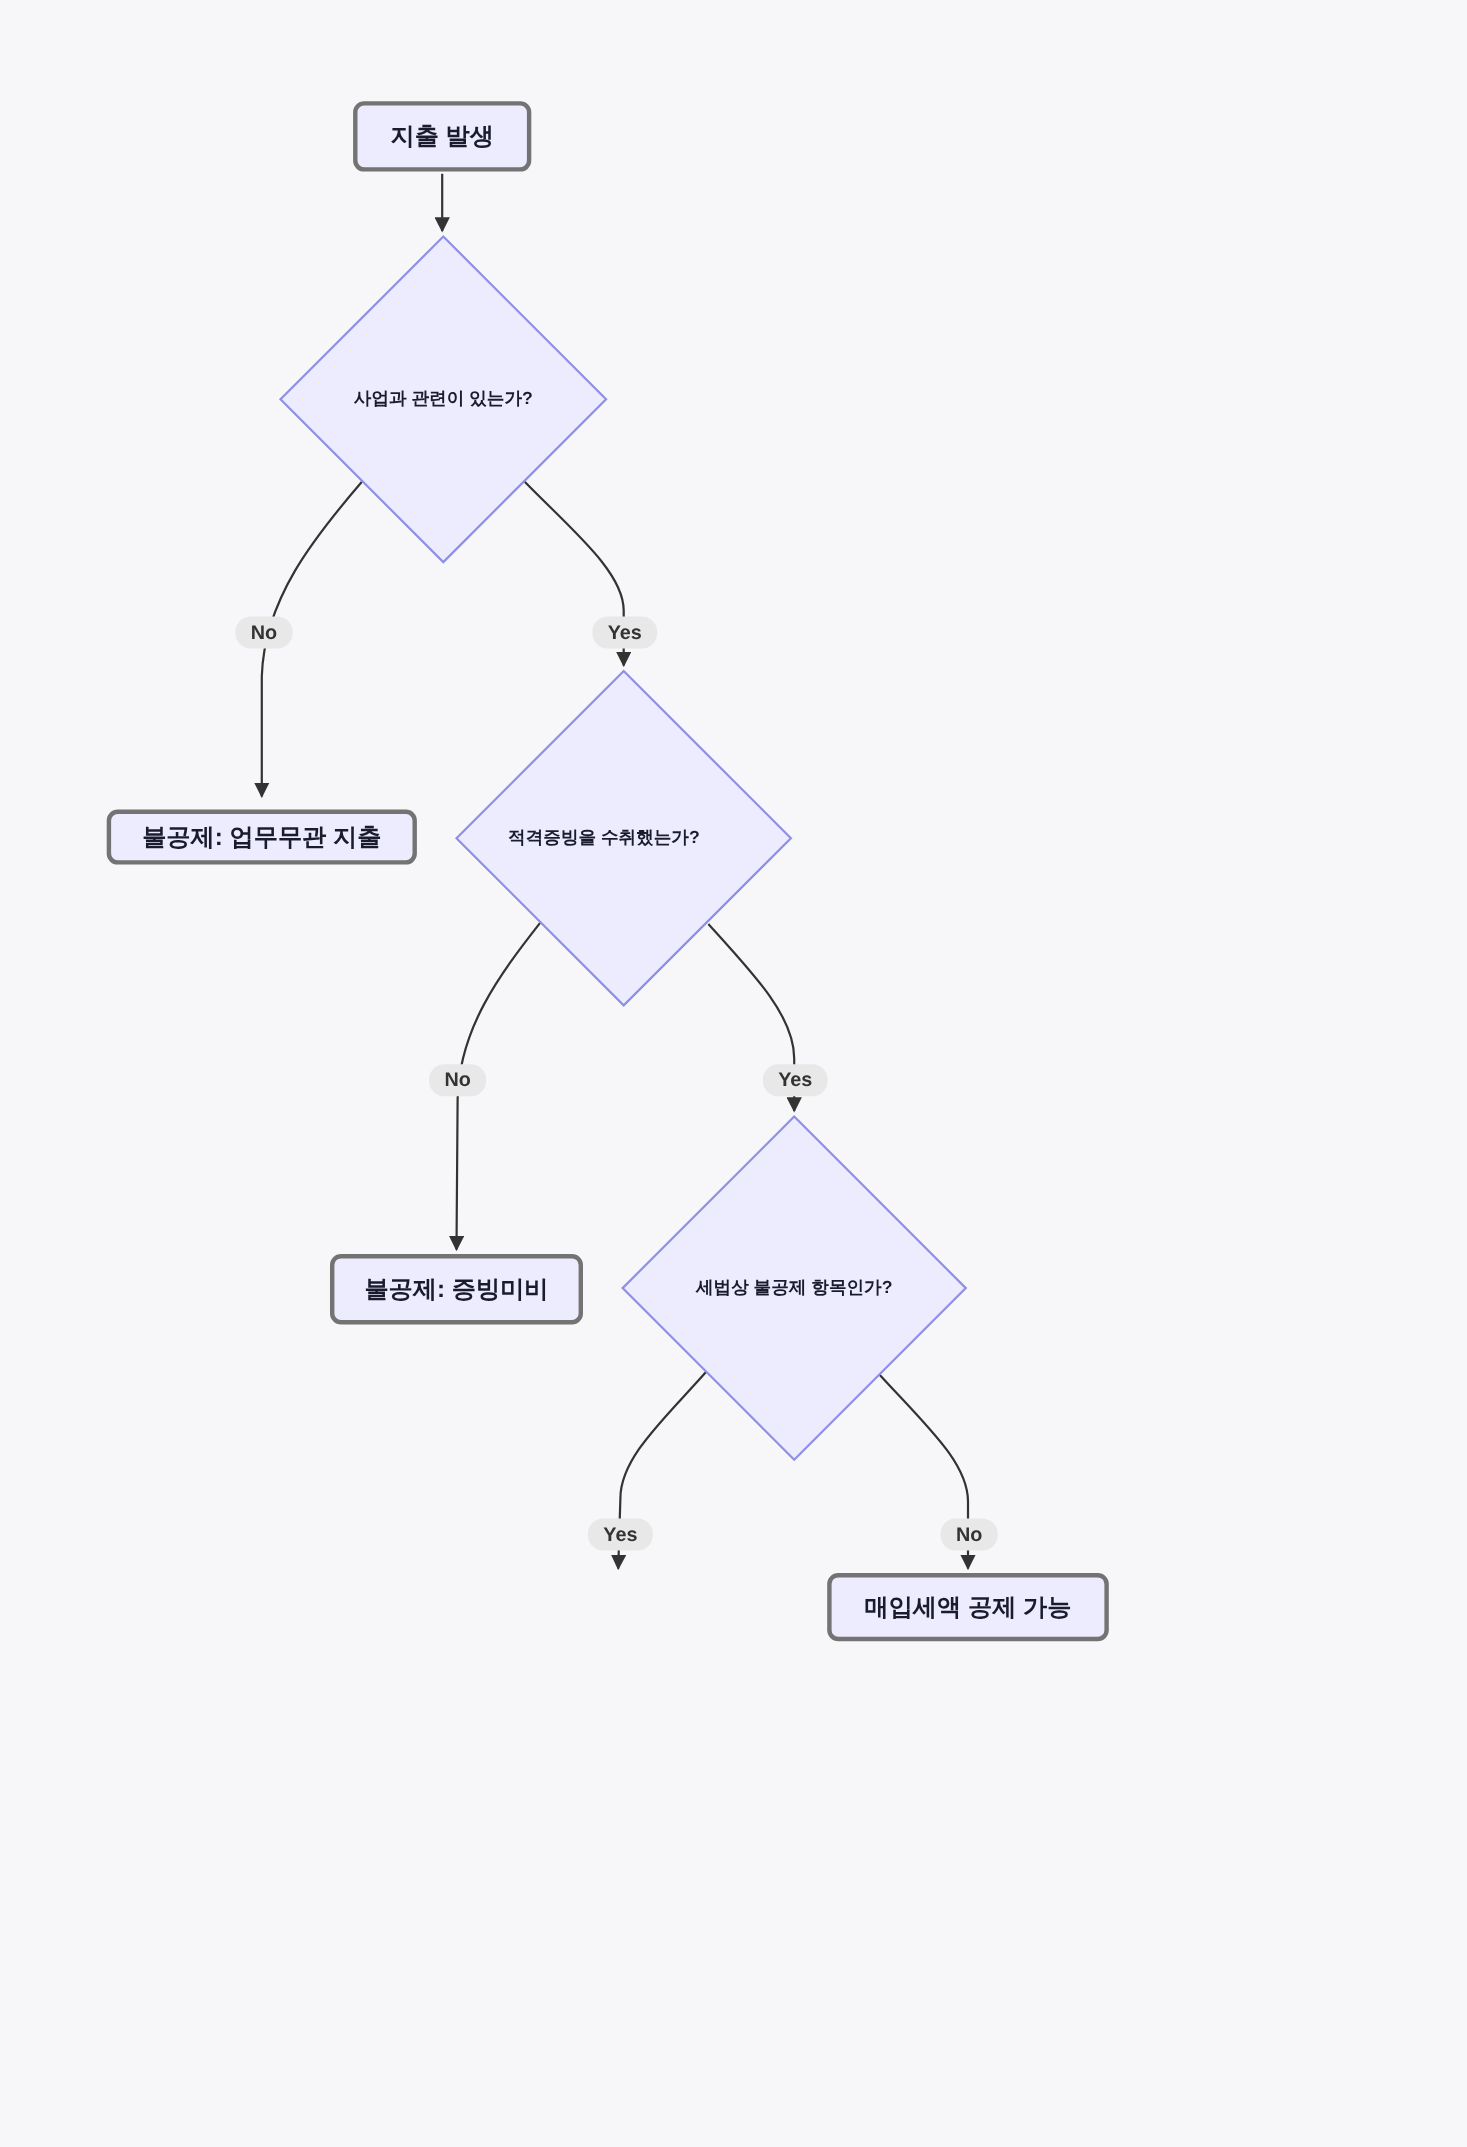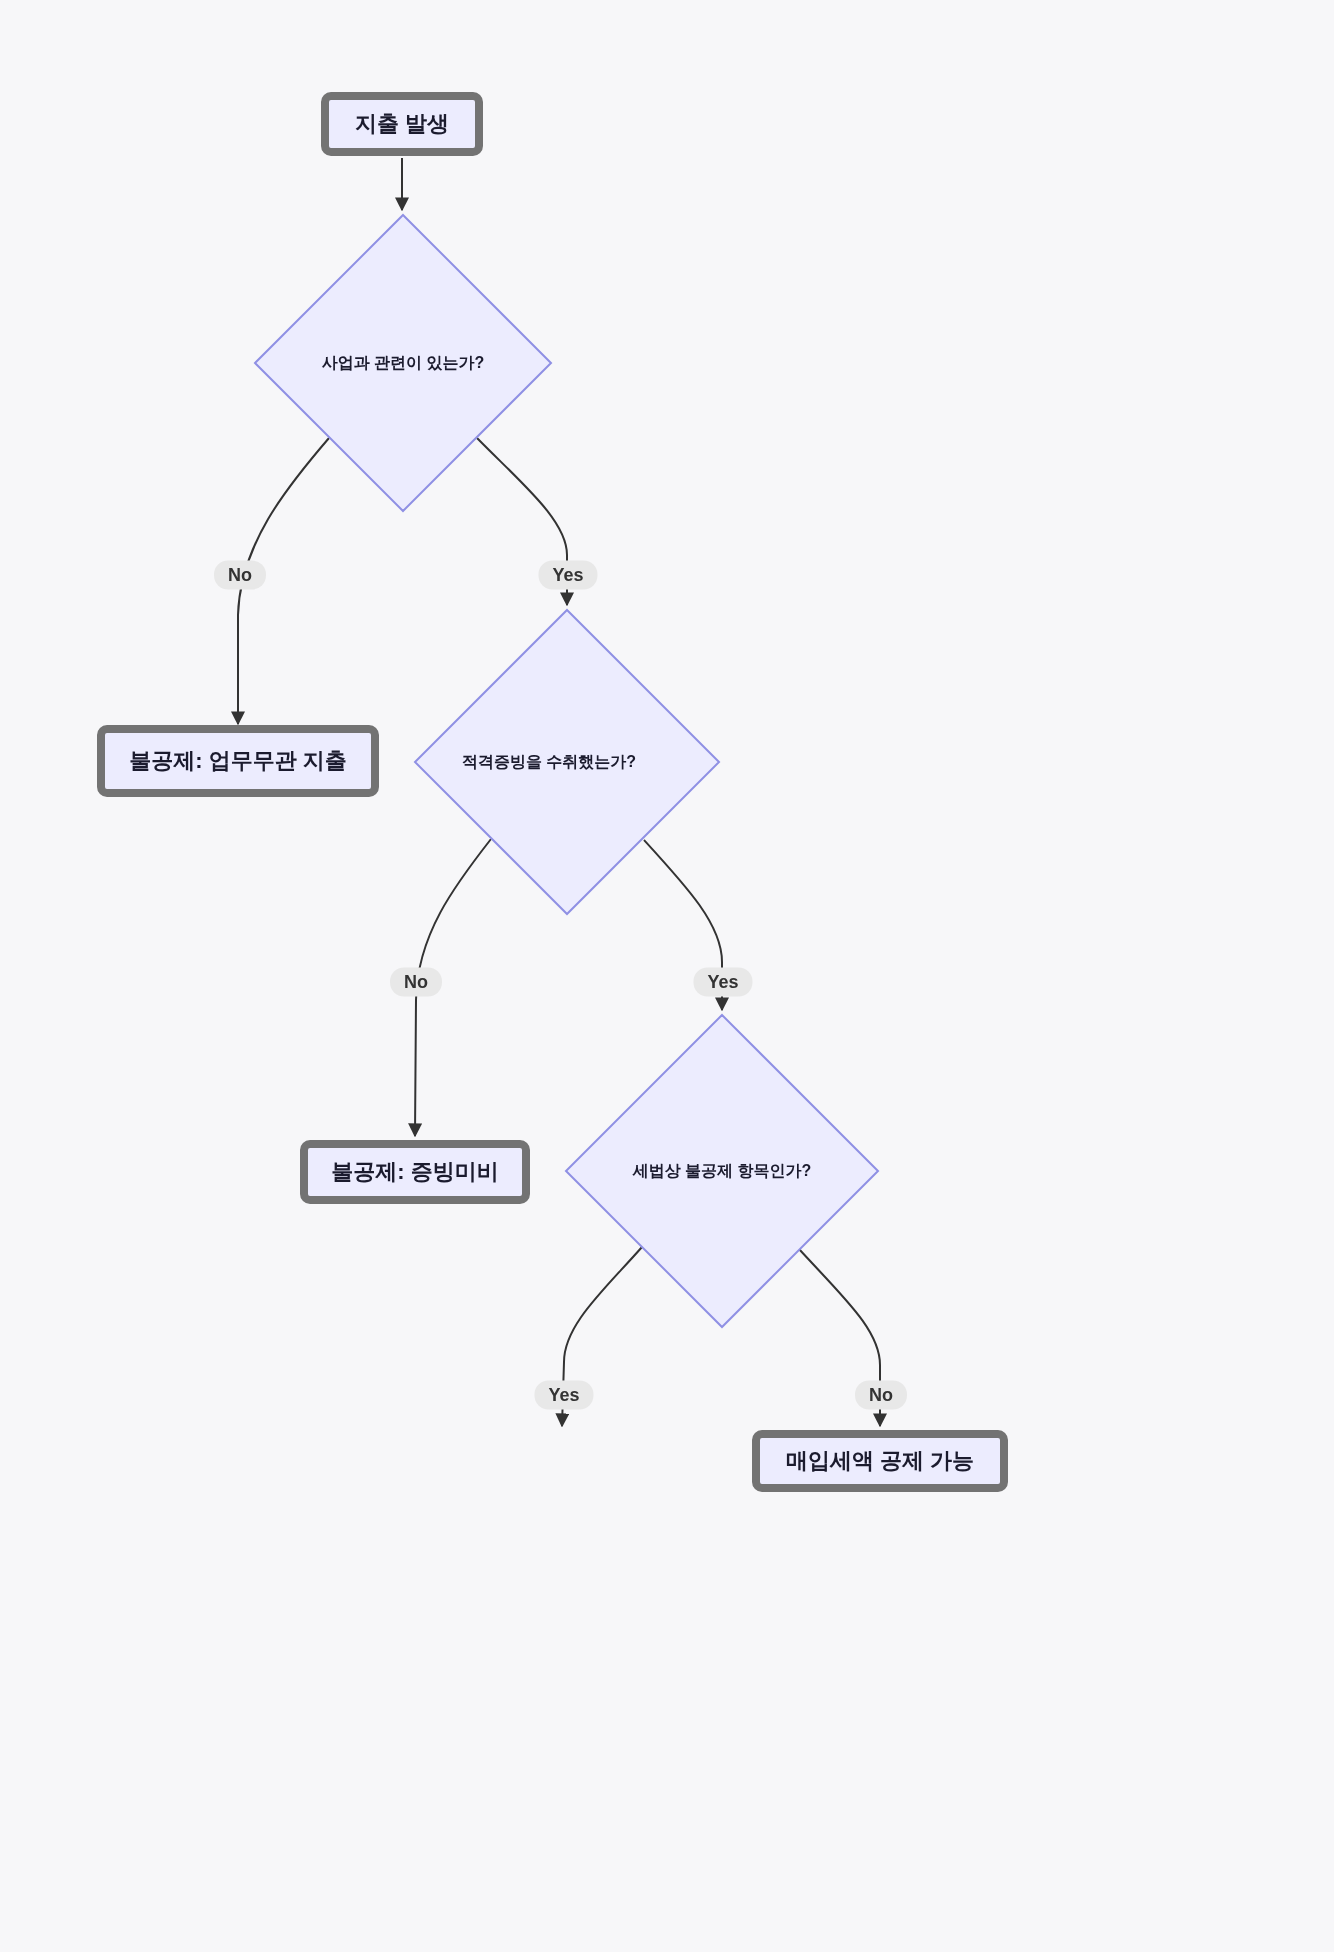--- a/index.html
+++ b/index.html
@@ -28,21 +28,21 @@
   }
   .diamond {
     fill: #ececfe;
     stroke: #8f90e4;
     stroke-width: 2px;
   }
   .node {
     position: absolute;
     transform: translate(-50%, -50%);
     background: #ececfe;
-    border: 8px solid #737373;
+    border: 4px solid #737373;
     border-radius: 10px;
     display: flex;
     align-items: center;
     justify-content: center;
     box-sizing: border-box;
     color: #1b1b2e;
     font-size: 22px;
     font-weight: 700;
     text-align: center;
     white-space: nowrap;
@@ -95,21 +95,21 @@
   </svg>
 
   <div class="node" style="left:402px; top:124px; width:162px; height:64px;">
     <span>지출 발생</span>
   </div>
 
   <div class="diamond-label" style="left:403px; top:363px;">사업과 관련이 있는가?</div>
   <div class="diamond-label" style="left:549px; top:762px;">적격증빙을 수취했는가?</div>
   <div class="diamond-label" style="left:722px; top:1171px;text-align:right;">세법상 불공제 항목인가?</div>
 
-  <div class="node" style="left:238px; top:761px; width:282px; height:72px;">
+  <div class="node" style="left:238px; top:761px; width:282px; height:50px;">
     <span>불공제: 업무무관 지출</span>
   </div>
   <div class="node" style="left:415px; top:1172px; width:230px; height:64px;">
     <span>불공제: 증빙미비</span>
   </div>
   <div class="node" style="left:880px; top:1461px; width:256px; height:62px;">
     <span>매입세액 공제 가능</span>
   </div>
 
   <div class="edge-label" style="left:240px; top:555px;">No</div>

